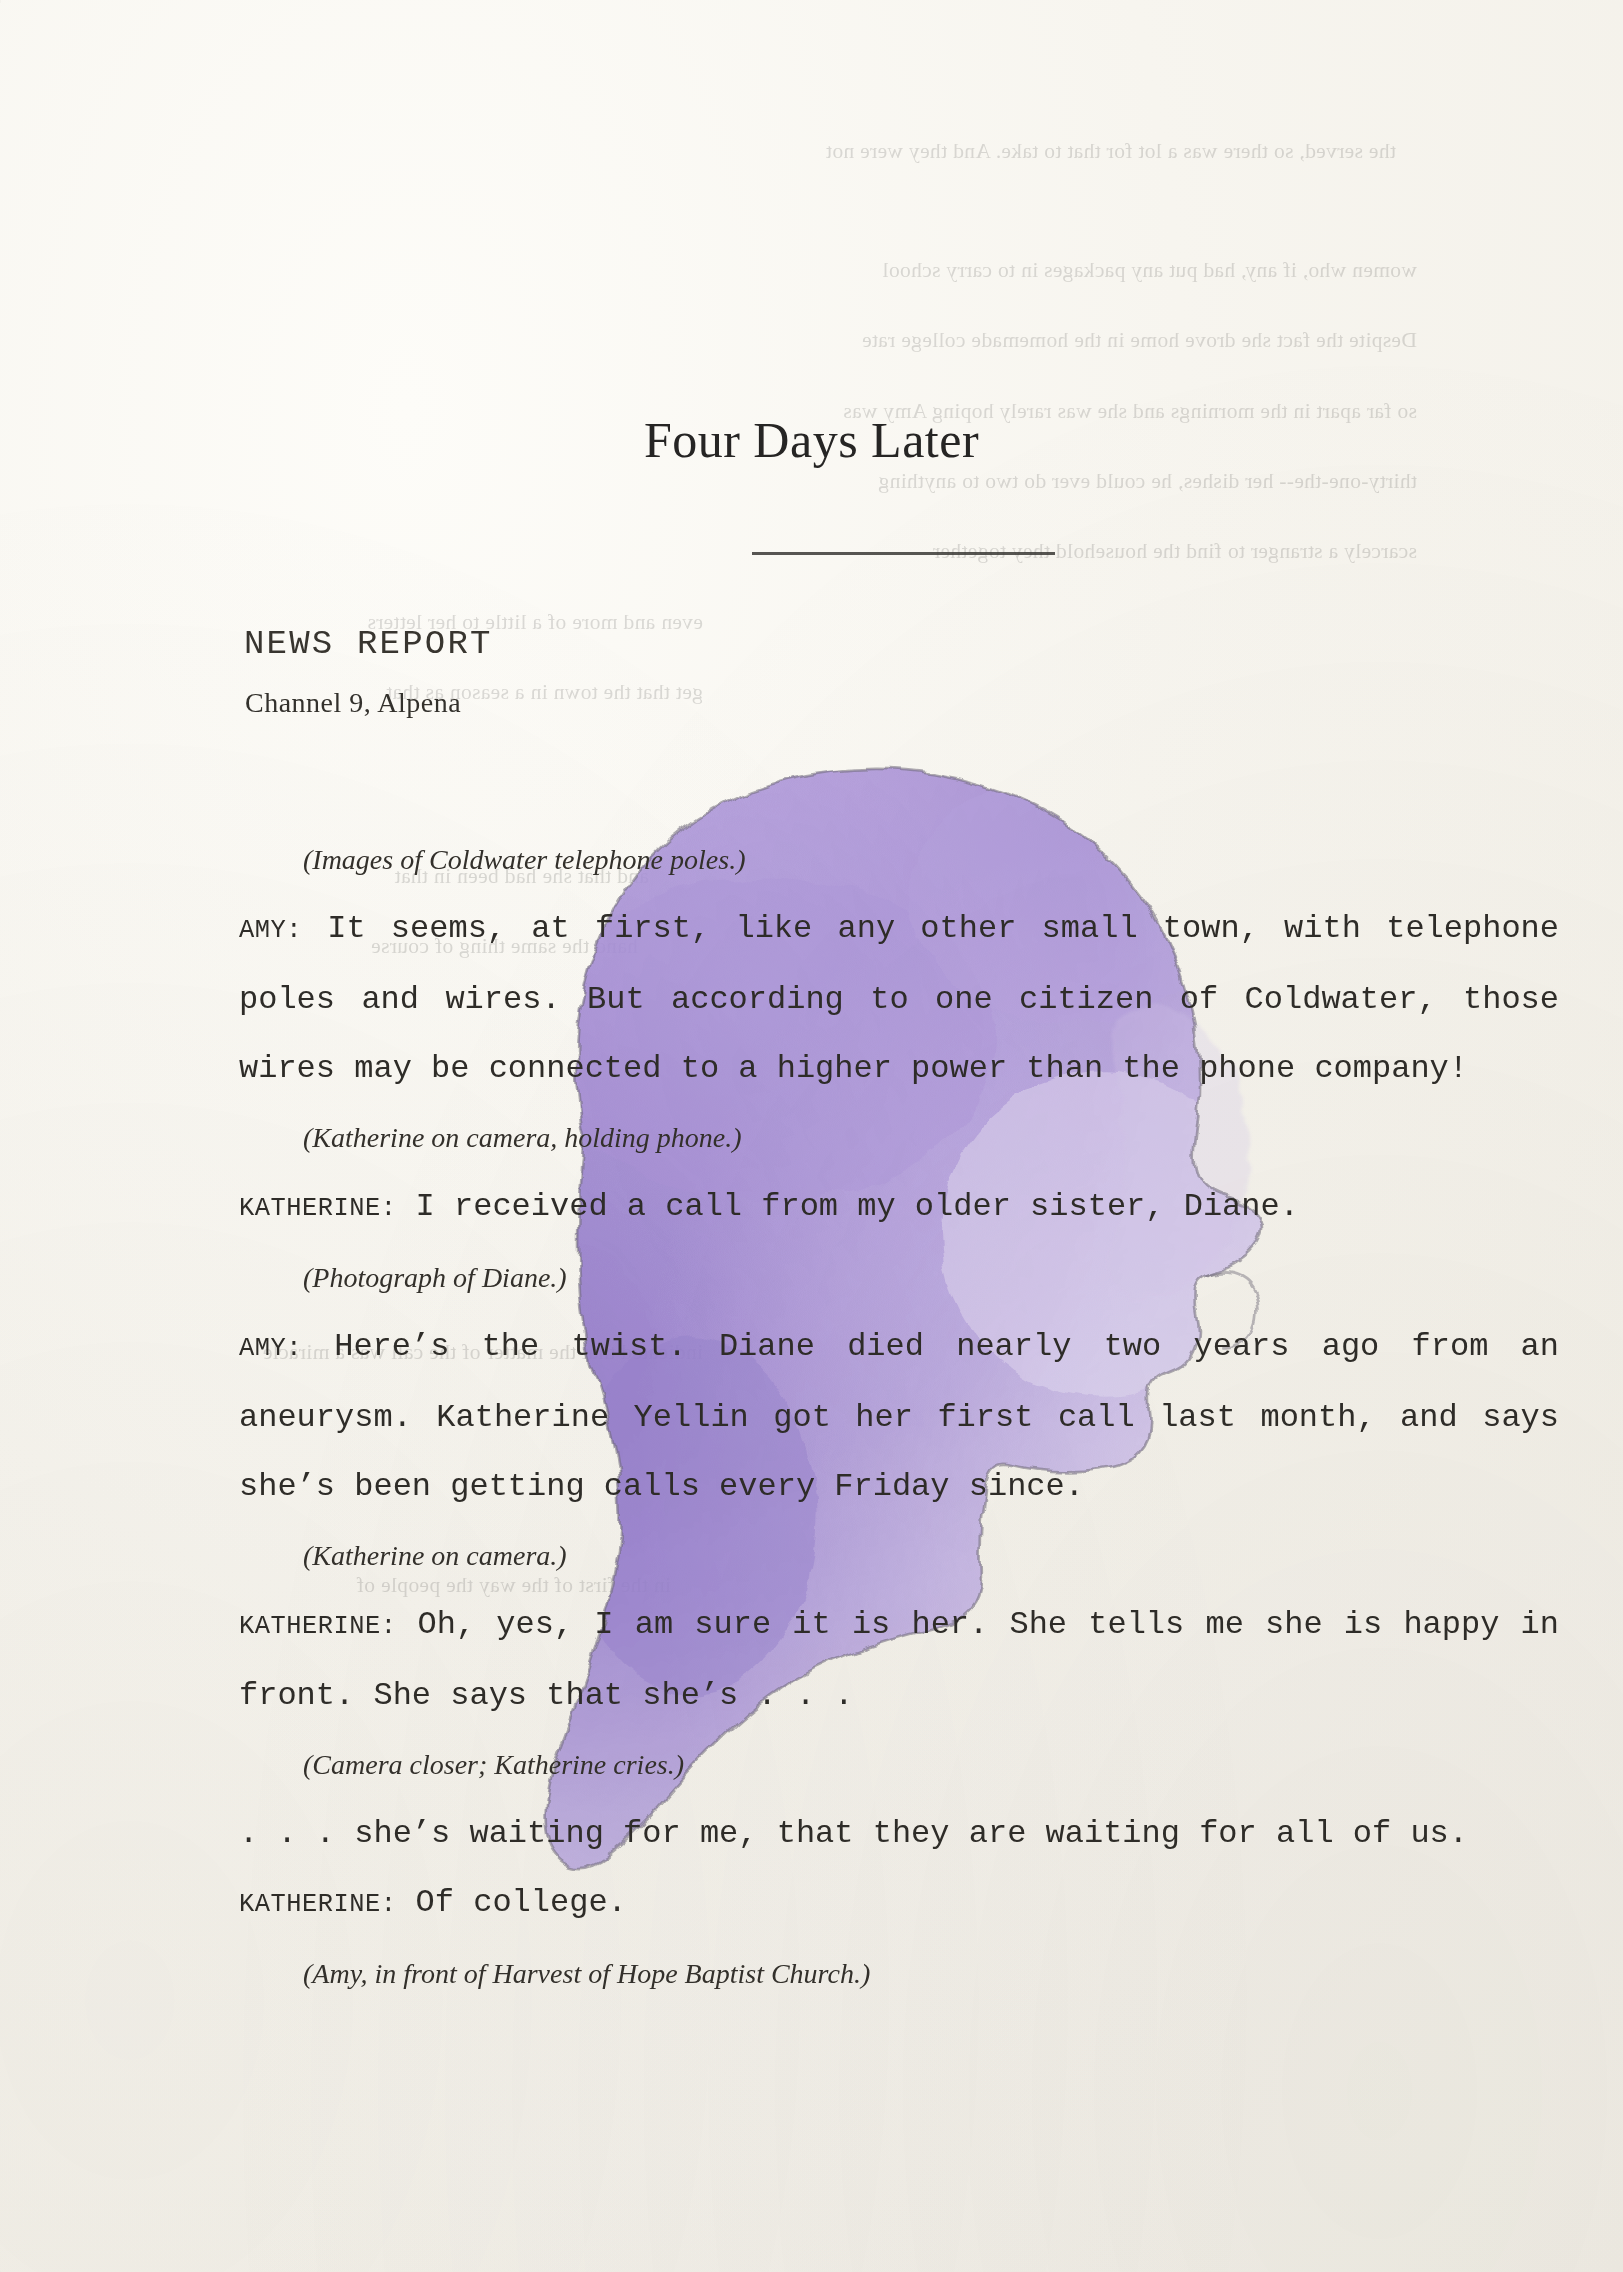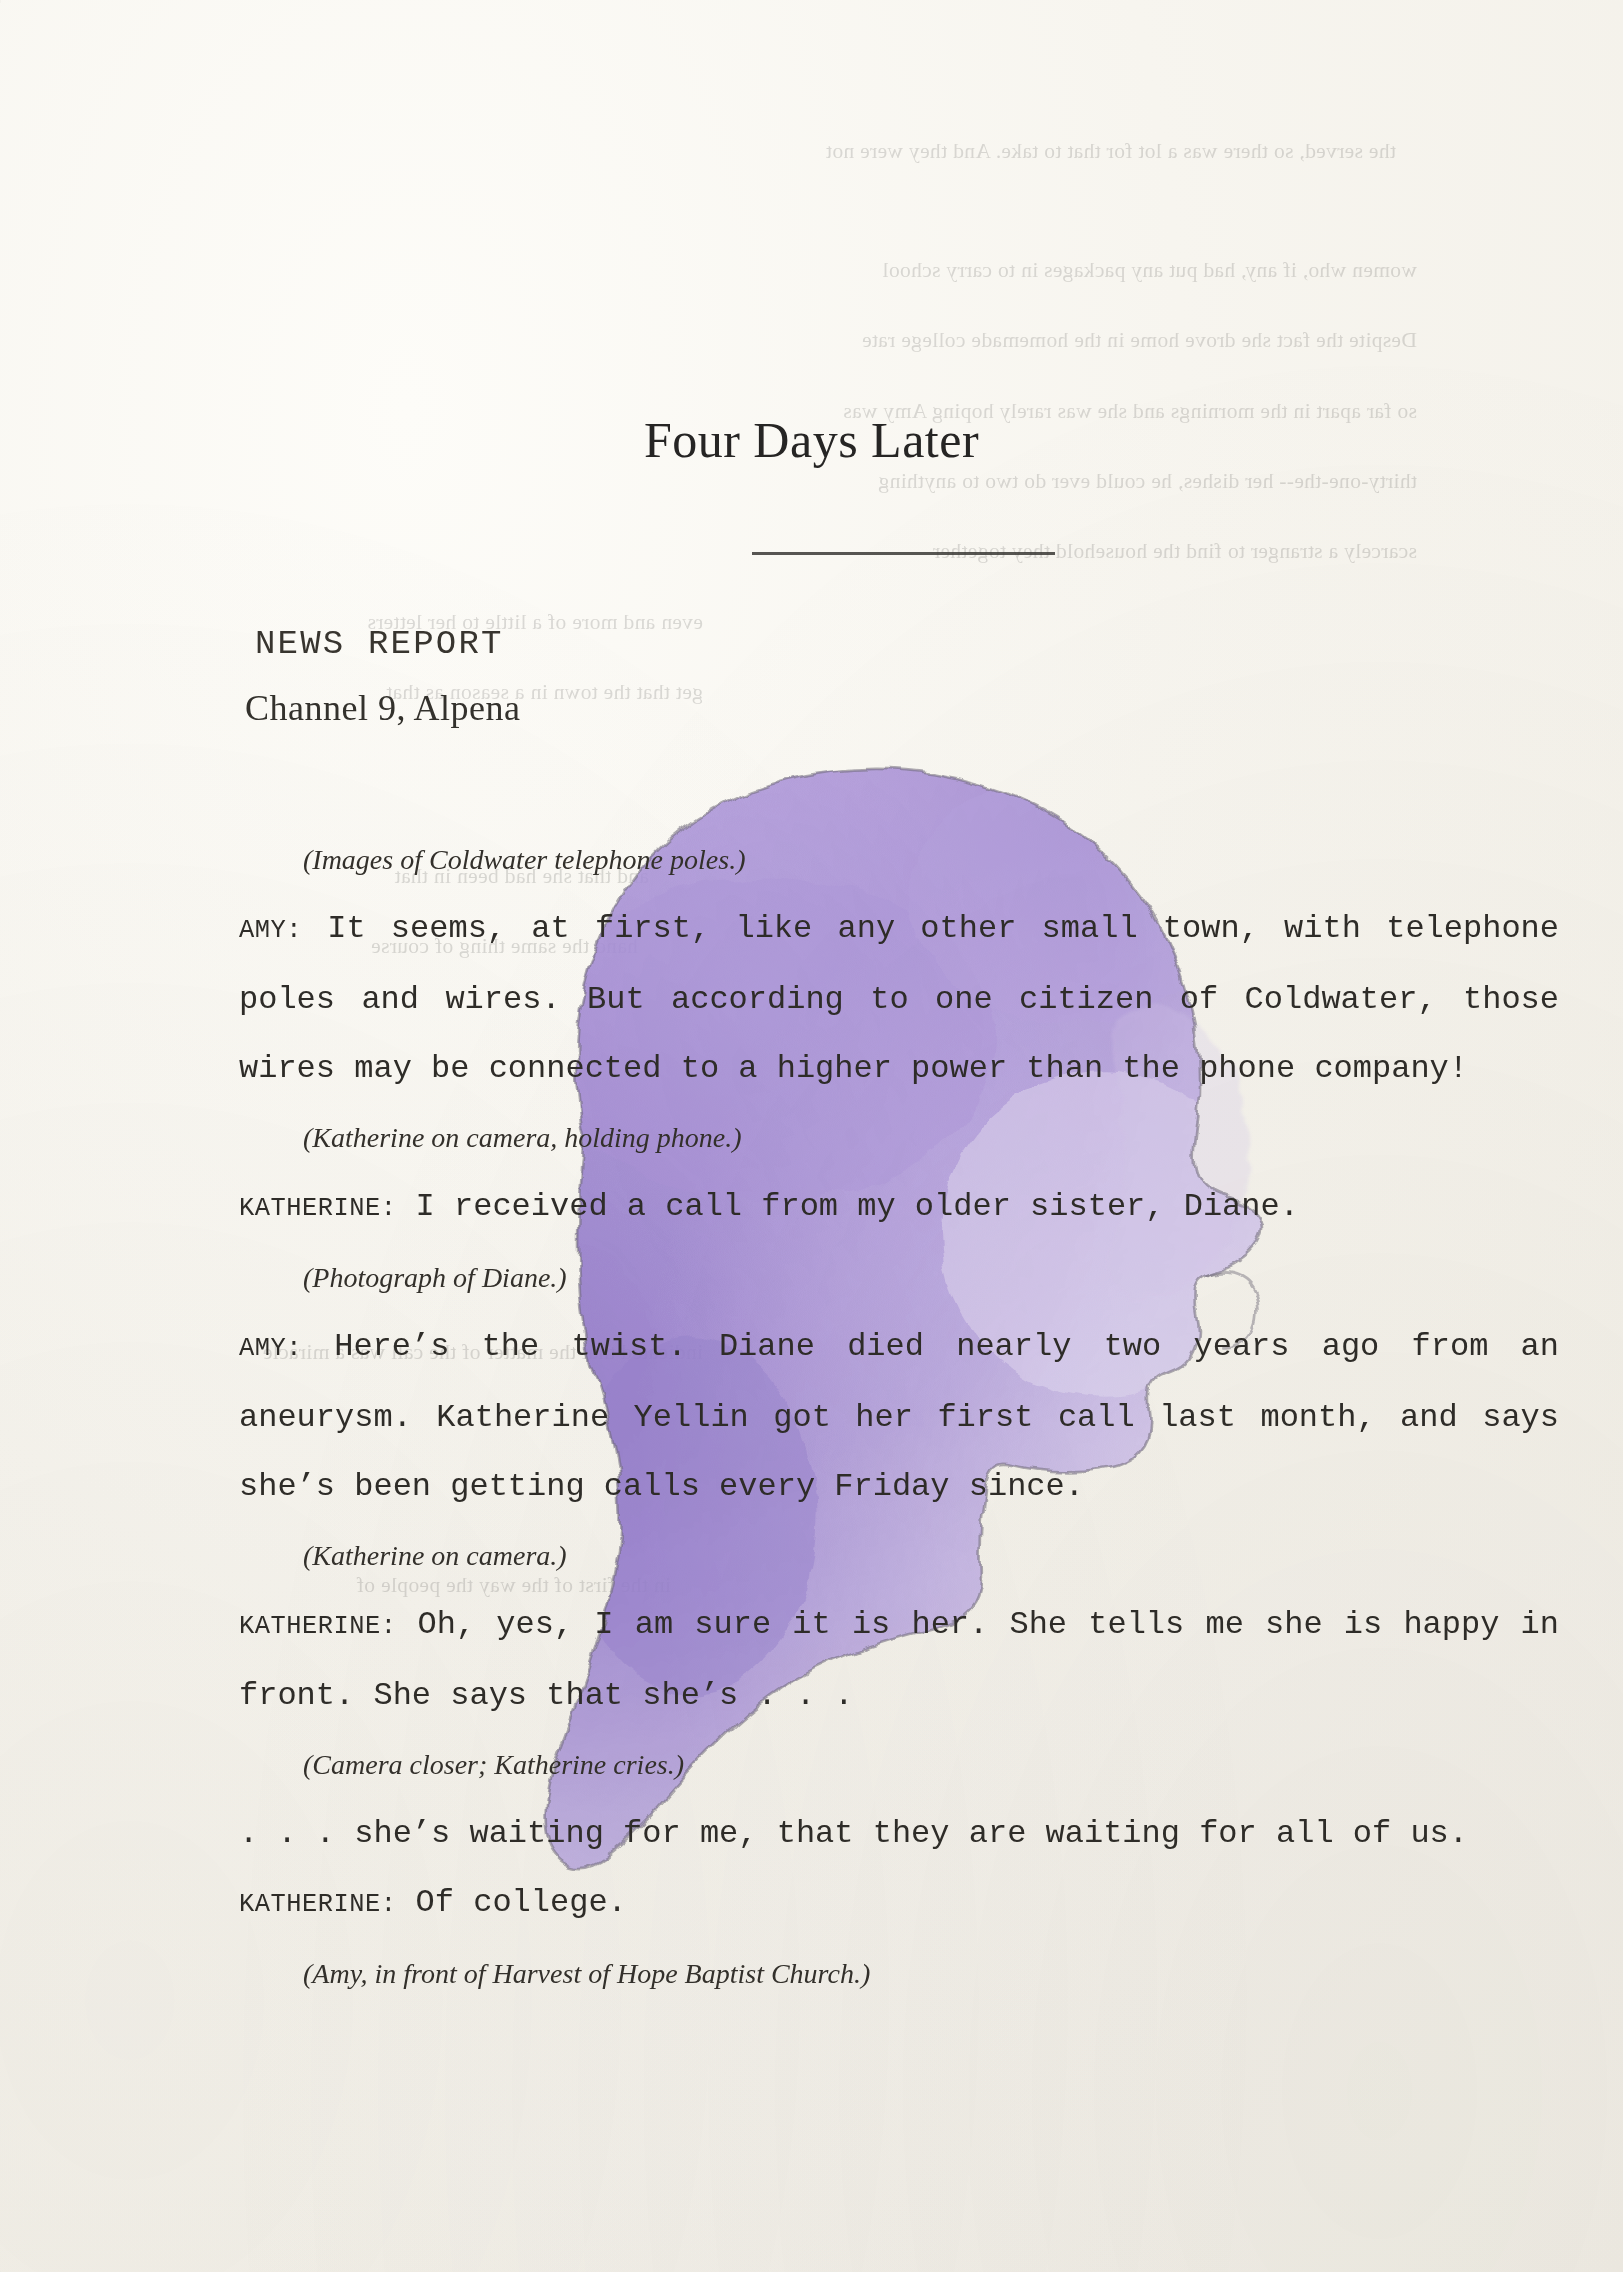--- a/index.html
+++ b/index.html
@@ -86,33 +86,33 @@
     left: 752px;
     top: 552px;
     width: 303px;
     height: 2.7px;
     background: #3a3835;
     opacity: 0.85;
   }
 
   .slug {
     position: absolute;
-    left: 255px;
+    left: 244px;
     top: 625px;
     font-family: "Liberation Mono", monospace;
     font-size: 34px;
     letter-spacing: 2.2px;
     color: #38352f;
   }
   .slug-sub {
     position: absolute;
     left: 245px;
     top: 687px;
     font-family: "Liberation Serif", serif;
-    font-size: 36px;
+    font-size: 28px;
     color: #33312c;
     letter-spacing: 0.5px;
   }
 
   .script {
     position: absolute;
     left: 239px;
     top: 825px;
     width: 1320px;
   }

